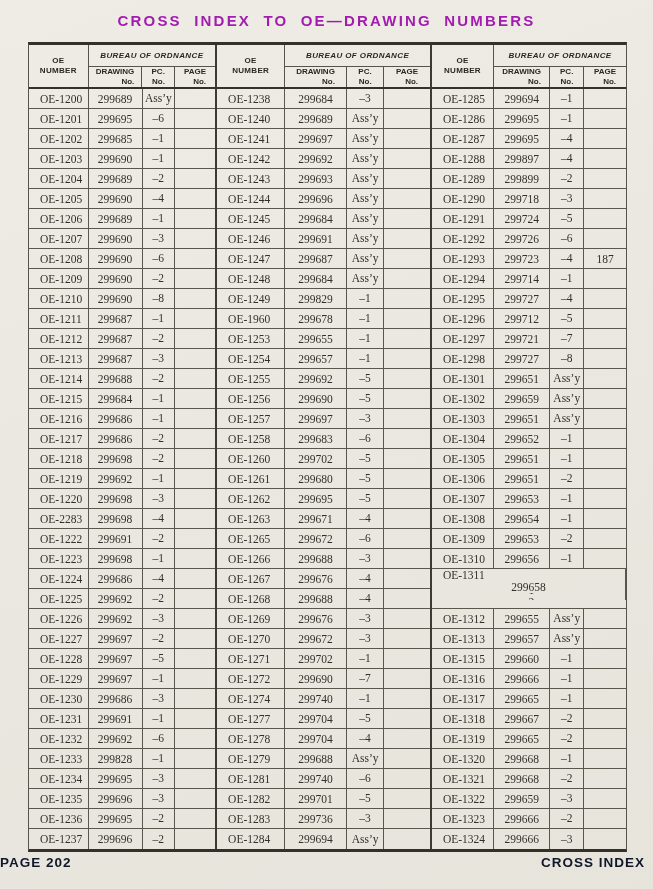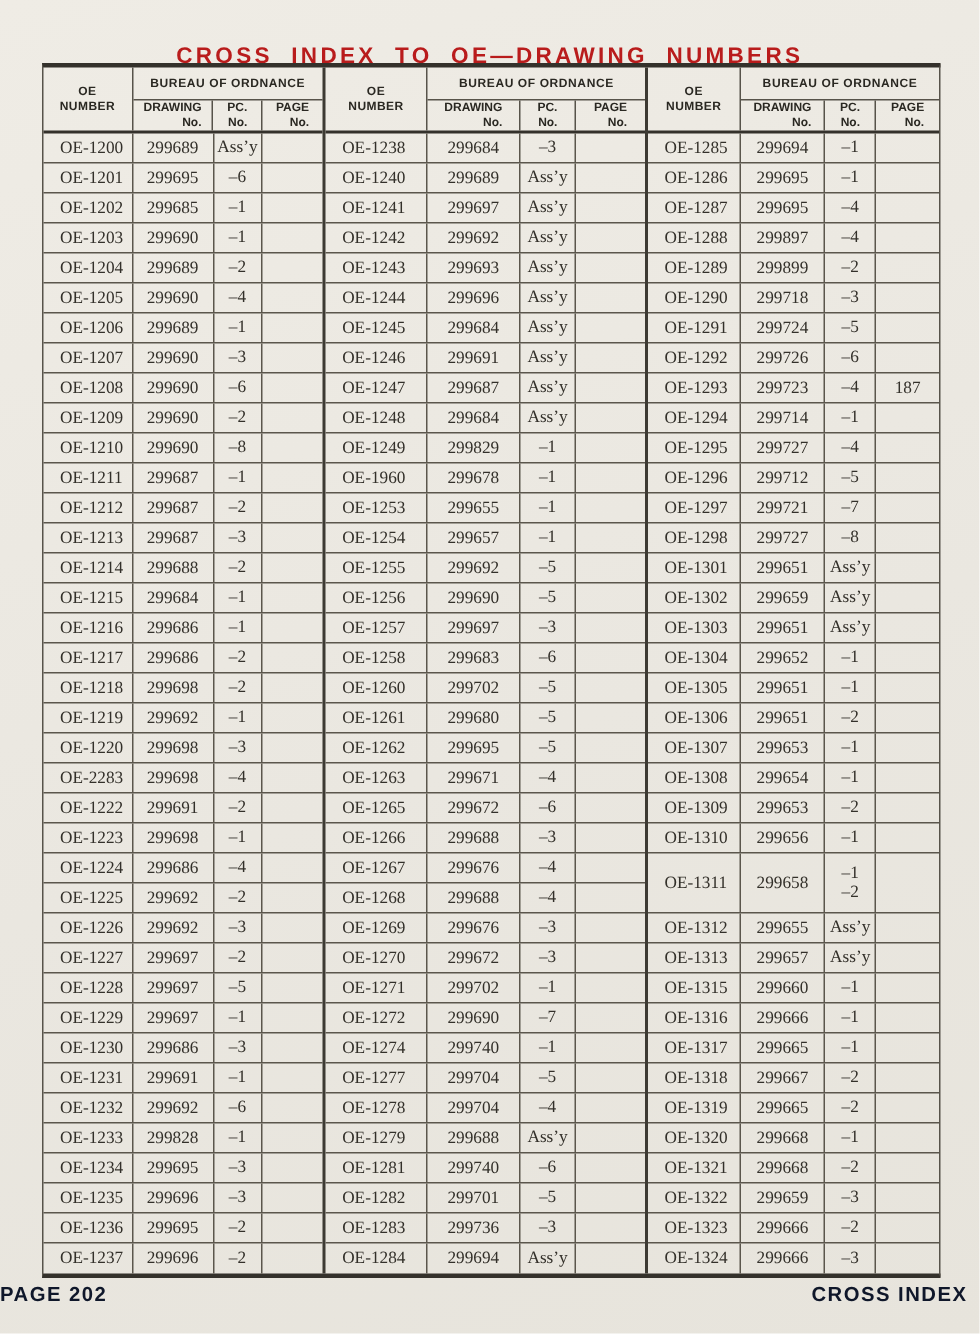--- a/index.html
+++ b/index.html
@@ -13,22 +13,22 @@
     color: #2e2b26;
     overflow: hidden;
   }
   .page-title {
     text-align: center;
     font-family: "Liberation Sans", sans-serif;
     font-weight: bold;
     font-size: 15px;
     letter-spacing: 2.2px;
     word-spacing: 6px;
-    color: #b91c1c;
-    padding-top: 29px;
+    color: #a21caf;
+    padding-top: 12px;
   }
   .table-wrap {
     position: absolute;
     left: 28px; top: 42px;
     width: 599px;
   }
   .xtable {
     display: flex;
     border-top: 3px solid #34312b;
     border-bottom: 3px solid #34312b;
@@ -57,38 +57,39 @@
     border-right: 1px solid #57534a;
     white-space: pre-line;
     letter-spacing: 0.3px;
   }
   .boh { flex: 1; display: flex; flex-direction: column; }
   .boh-title {
     height: 25px;
     display: flex; align-items: center; justify-content: center;
     border-bottom: 1px solid #57534a;
     letter-spacing: 0.4px;
+    font-style: italic;
   }
   .boh-sub { flex: 1; display: flex; }
   .sub {
     display: flex; align-items: center; justify-content: center;
     text-align: right;
     white-space: pre-line;
     border-right: 1px solid #57534a;
   }
   .sub.drawing { flex: 0 0 42.6%; }
   .sub.pc { flex: 0 0 25.7%; }
   .sub.page { flex: 1; border-right: none; }
   .tbody { display: flex; flex-direction: column; }
   .trow {
     display: flex;
     height: 20px;
     border-bottom: 1px solid #5b564c;
   }
-  .trow.tall { height: 40px; }
+  .trow.tall { height: 40px; flex-direction: column; }
   .trow:last-child { border-bottom: none; }
   .cell {
     display: flex; align-items: center;
     font-size: 11.5px;
     color: #33302a;
     border-right: 1px solid #5b564c;
     overflow: hidden;
   }
   .cell.oe { flex: 0 0 32%; justify-content: flex-start; padding-left: 11px; }
   .cell.drawing { flex: 0 0 29%; justify-content: center; }

